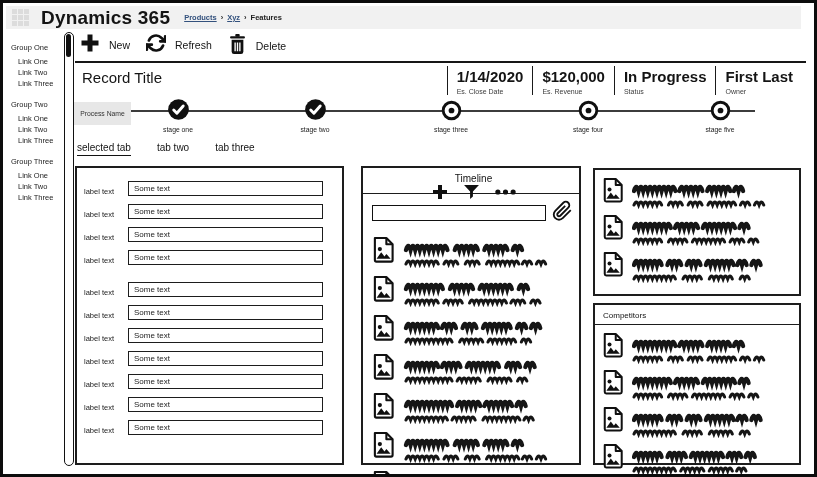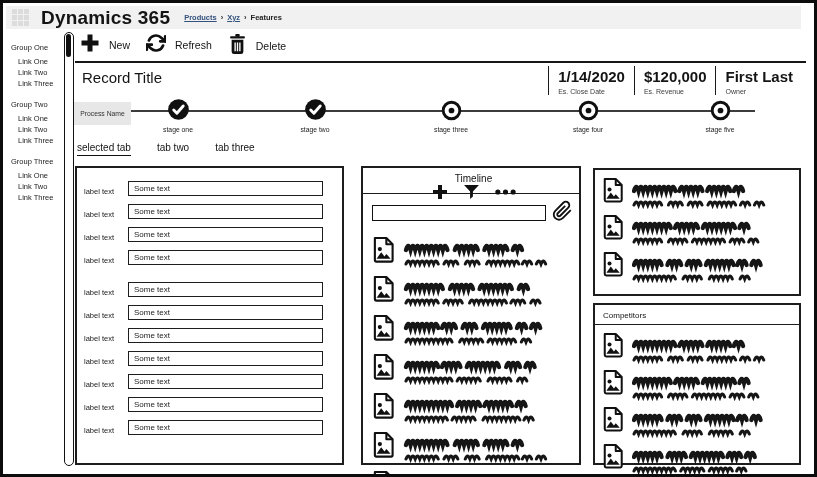--- a/index.html
+++ b/index.html
@@ -182,20 +182,24 @@
       <div class="hf">
         <div class="val">1/14/2020</div>
         <div class="cap">Es. Close Date</div>
       </div>
 
       <div class="hf">
         <div class="val">$120,000</div>
         <div class="cap">Es. Revenue</div>
       </div>
 
+      <div class="hf">
+        <div class="val">In Progress</div>
+        <div class="cap">Status</div>
+      </div>
 
       <div class="hf">
         <div class="val">First Last</div>
         <div class="cap">Owner</div>
       </div>
     </div>
 
   <div class="proc-chip">Process Name</div>
   <div class="proc-line"></div>
 

